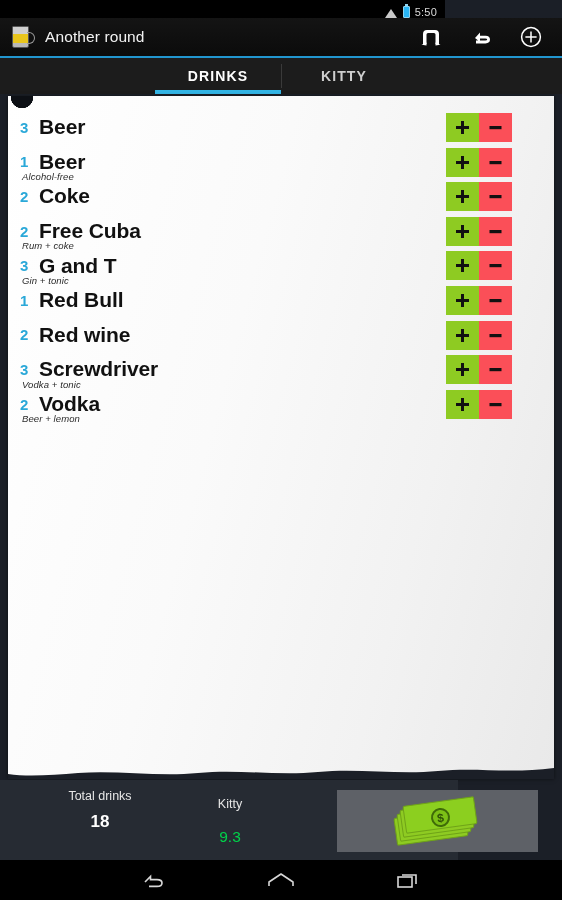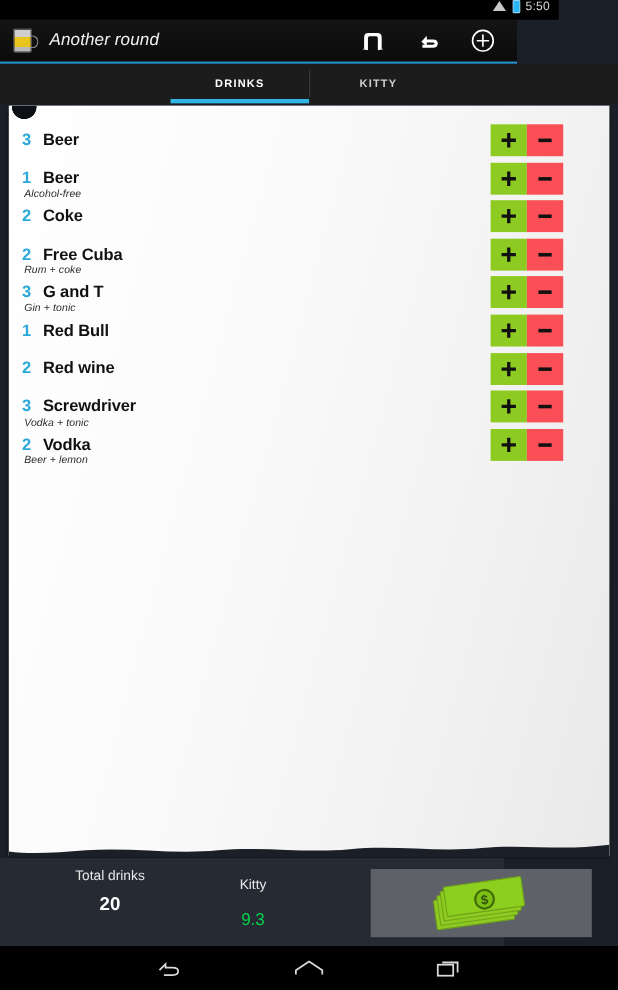--- a/index.html
+++ b/index.html
@@ -6,47 +6,46 @@
   html,body { width:562px; height:900px; overflow:hidden; }
   body {
     font-family:"Liberation Sans", sans-serif;
     background:#000;
     -webkit-font-smoothing:antialiased;
   }
   #app { position:relative; width:562px; height:900px; background:#1b1f27; }
 
   
   .statusbar {
-    position:absolute; top:0; left:0; width:508px; height:18px;
-    background:#000; display:flex; align-items:flex-start;
+    position:absolute; top:0; left:0; width:445px; height:18px;
+    background:#000; display:flex; align-items:flex-end;
     justify-content:flex-end; padding-right:8px; gap:5px;
   }
   .st-time { color:#d9d9d9; font-size:11px; letter-spacing:.2px; }
   .wifi-ic { width:13px; height:10px; position:relative; }
   .wifi-ic i {
     position:absolute; left:0; bottom:0;
     border-left:6.5px solid transparent; border-right:6.5px solid transparent;
     border-bottom:9px solid #c9c9c9;
   }
   .batt-ic {
     width:7px; height:12px; border:1px solid #8fd3ef; border-radius:1px;
     background:#29b6f6; position:relative;
   }
   .batt-ic:after {
     content:""; position:absolute; top:-3px; left:1.5px;
     width:3px; height:2px; background:#8fd3ef;
   }
 
   
   .actionbar {
-    position:absolute; top:18px; left:0; width:470px; height:40px;
+    position:absolute; top:18px; left:0; width:562px; height:40px;
     background:linear-gradient(#141414,#0b0b0b);
     display:flex; align-items:center; padding:0 10px;
     border-bottom:2px solid #2196cf;
-    font-style:italic;
   }
   .app-logo {
     width:26px; height:26px; margin-right:9px; position:relative; flex:none;
   }
   .mug {
     position:absolute; left:2px; top:2px; width:17px; height:22px;
     background:linear-gradient(#cfcfcf 0 34%, #e8c51c 34% 78%, #b8b8b8 78%);
     border:1.5px solid #555; border-radius:1px 1px 2px 2px;
   }
   .mug:after {
@@ -64,21 +63,21 @@
   }
   .ab-btn svg { display:block; }
 
   
   .tabbar {
     position:absolute; top:58px; left:0; width:562px; height:36px;
     background:#1c1c1c; display:flex;
   }
   .tab {
     flex:1; display:flex; align-items:center; justify-content:center;
-    color:#cfcfcf; font-size:10px; font-weight:bold; letter-spacing:1.1px;
+    color:#cfcfcf; font-size:14px; font-weight:bold; letter-spacing:1.1px;
     position:relative; cursor:pointer;
   }
   .tab.sel { color:#fff; }
   .tab.sel:after {
     content:""; position:absolute; bottom:0; left:0; right:0; height:4px;
     background:#33b5e5;
   }
   .tab.div:before {
     content:""; position:absolute; left:0; top:6px; bottom:6px;
     width:1px; background:#3a3a3a;
@@ -108,21 +107,21 @@
   
   .list { position:absolute; top:14px; left:0; width:546px; }
   .row {
     position:relative; height:34.6px;
     display:flex; align-items:center; padding-left:12px;
   }
   .qty {
     color:#2aa8d8; font-size:15px; font-weight:bold; width:19px;
     text-align:left; flex:none;
   }
-  .nm { color:#111; font-size:15px; font-weight:bold; letter-spacing:-.1px; }
+  .nm { color:#111; font-size:21px; font-weight:bold; letter-spacing:-.1px; }
   .sub {
     position:absolute; left:14px; top:26.5px;
     color:#2b2b2b; font-size:9.5px; font-style:italic; letter-spacing:.1px;
     white-space:nowrap;
   }
   .ctrls {
     position:absolute; right:42px; top:3px; display:flex; gap:0;
   }
   .cbtn {
     width:33px; height:29px; display:flex; align-items:center; justify-content:center;
@@ -417,21 +416,21 @@
           </div>
         </div>
       </div>
 
     </div>
   </div>
 
   <div class="footer">
     <div class="f-total">
       <div class="f-label">Total drinks</div>
-      <div class="f-big">20</div>
+      <div class="f-big">18</div>
     </div>
     <div class="f-kitty">
       <div class="f-label">Kitty</div>
       <div class="f-kval">9.3</div>
     </div>
   </div>
 
   <div class="kitty-btn">
     <div class="bills">
       <span></span>

